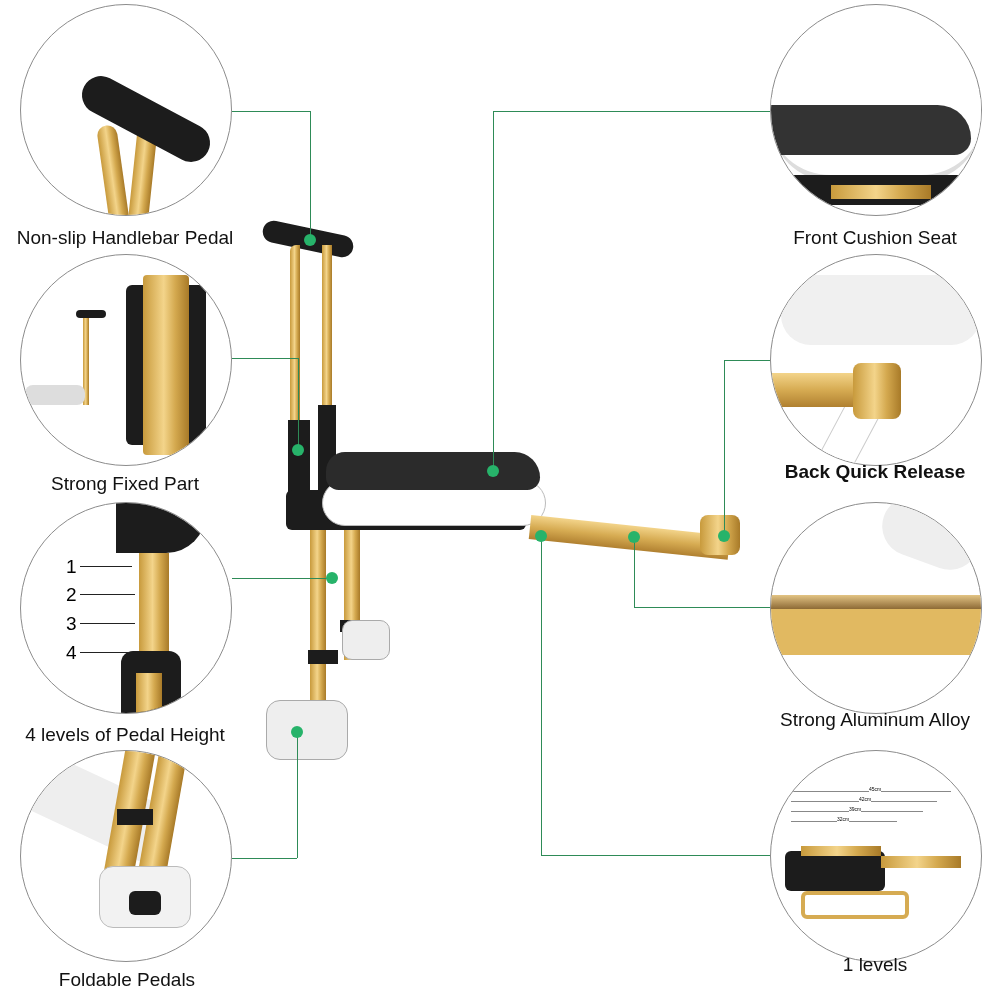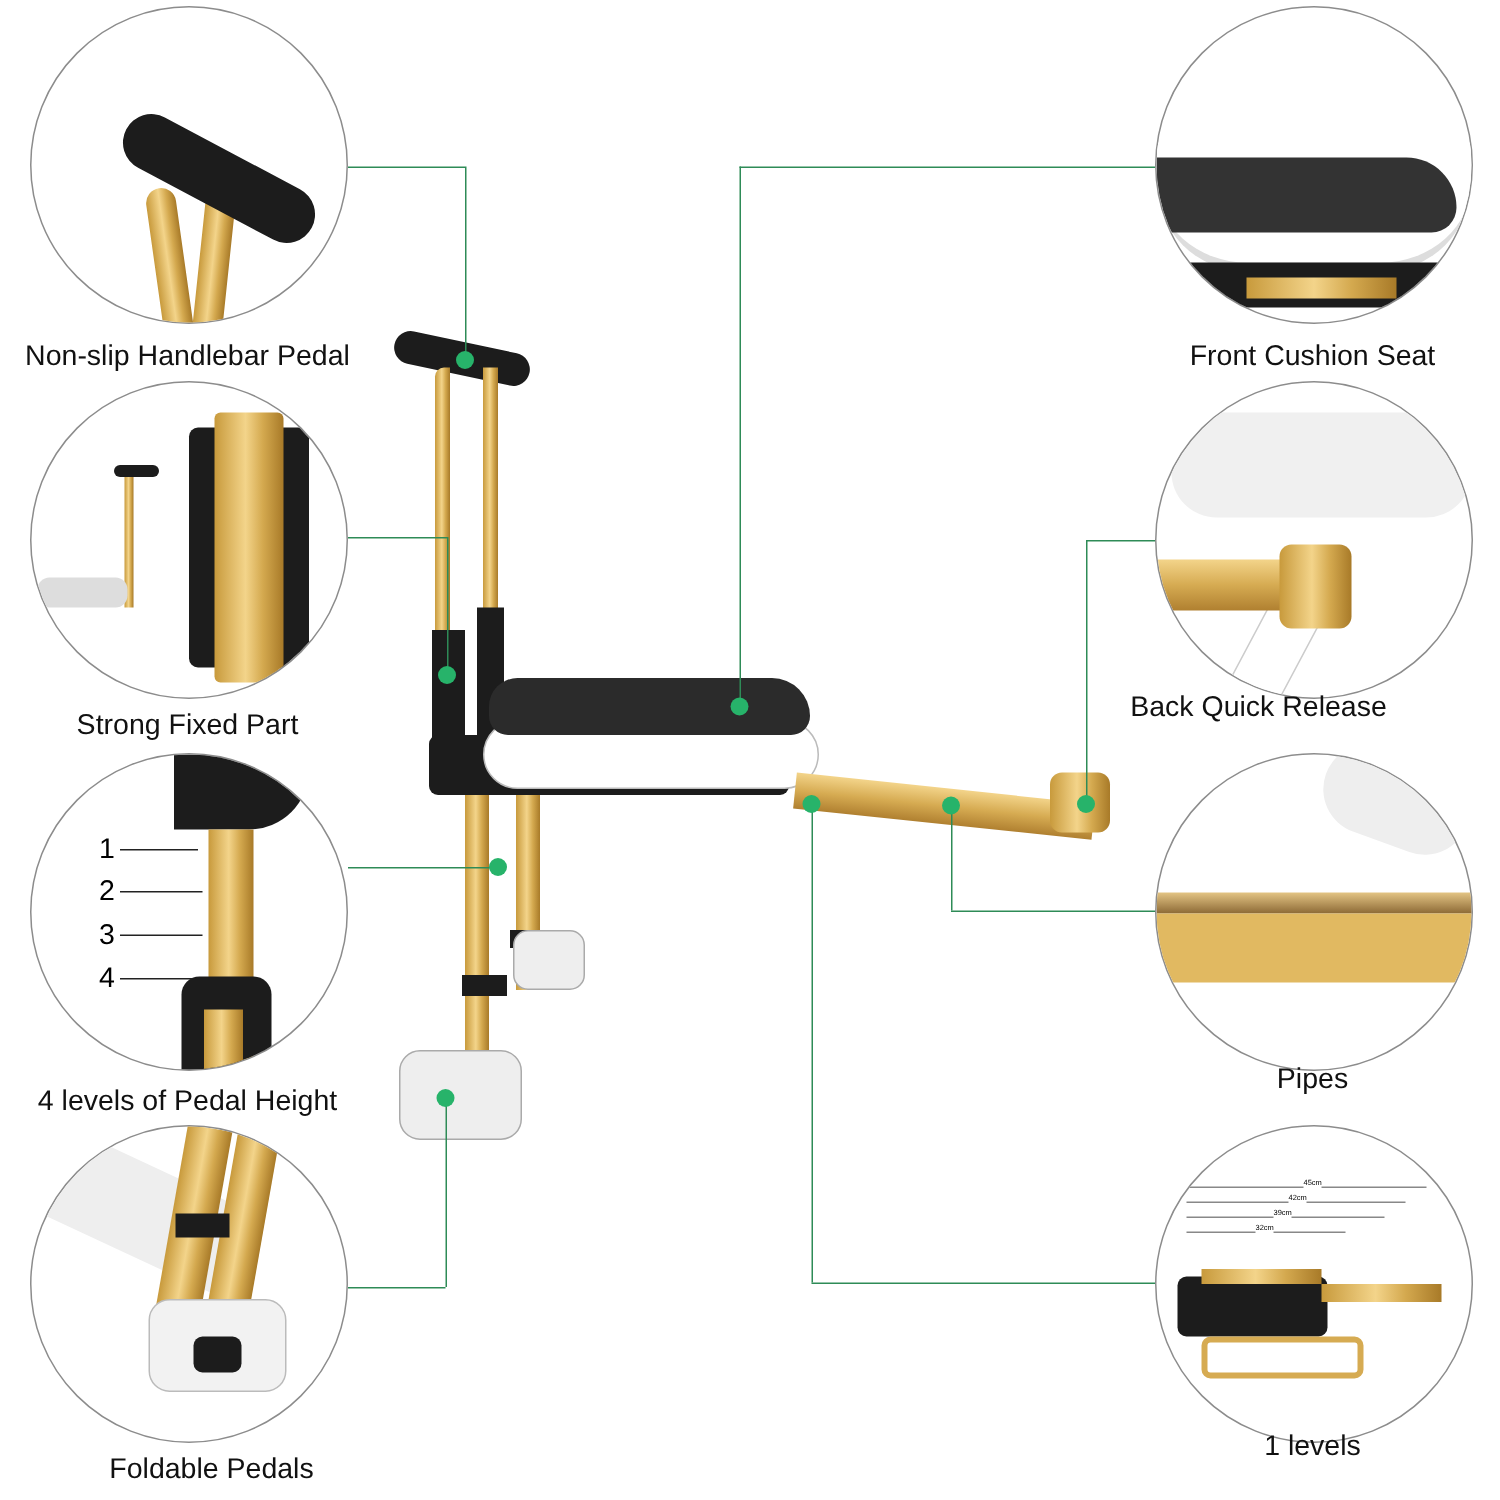--- a/index.html
+++ b/index.html
@@ -49,47 +49,47 @@
 <div class="label" style="left:0;top:723px;width:250px;">4 levels of Pedal Height</div>
 
 <div class="circle" style="left:20px;top:750px;width:212px;height:212px;">
   <div class="abs" style="left:-20px;top:20px;width:160px;height:60px;background:#eee;transform:rotate(25deg);"></div>
   <div class="abs gold" style="left:92px;top:0;width:30px;height:140px;transform:rotate(10deg);"></div>
   <div class="abs gold" style="left:128px;top:0;width:28px;height:120px;transform:rotate(10deg);"></div>
   <div class="abs black" style="left:96px;top:58px;width:36px;height:16px;"></div>
   <div class="abs" style="left:78px;top:115px;width:90px;height:60px;background:#f2f2f2;border:1px solid #bbb;border-radius:14px;"></div>
   <div class="abs black" style="left:108px;top:140px;width:32px;height:24px;border-radius:6px;"></div>
 </div>
-<div class="label" style="left:16px;top:968px;width:250px;">Foldable Pedals</div>
+<div class="label" style="left:2px;top:968px;width:250px;">Foldable Pedals</div>
 
 <div class="circle" style="left:770px;top:4px;width:212px;height:212px;">
   <div class="abs" style="left:0;top:90px;width:210px;height:80px;background:#fff;border-bottom:6px solid #ddd;border-radius:0 0 60px 60px;"></div>
   <div class="abs" style="left:0;top:100px;width:200px;height:50px;background:#333;border-radius:0 40px 20px 0;"></div>
   <div class="abs black" style="left:10px;top:170px;width:180px;height:30px;"></div>
   <div class="abs gold" style="left:60px;top:180px;width:100px;height:14px;"></div>
 </div>
 <div class="label" style="left:760px;top:226px;width:230px;">Front Cushion Seat</div>
 
 <div class="circle" style="left:770px;top:254px;width:212px;height:212px;">
   <div class="abs" style="left:10px;top:20px;width:200px;height:70px;background:#f0f0f0;border-radius:30px;"></div>
   <div class="abs" style="left:60px;top:130px;width:34px;height:100px;background:#fff;border:1px solid #ccc;transform:rotate(28deg);"></div>
   <div class="abs goldh" style="left:0;top:118px;width:110px;height:34px;"></div>
   <div class="abs gold" style="left:82px;top:108px;width:48px;height:56px;border-radius:8px;"></div>
 </div>
-<div class="label" style="left:724px;top:460px;width:230px;">
+<div class="label" style="left:760px;top:460px;width:230px;font-weight:bold;">
   <div>Back Quick Release</div>
 </div>
 
 <div class="circle" style="left:770px;top:502px;width:212px;height:212px;">
   <div class="abs" style="left:110px;top:0;width:100px;height:60px;background:#eee;border-radius:30px;transform:rotate(20deg);"></div>
   <div class="abs" style="left:0;top:92px;width:212px;height:14px;background:linear-gradient(180deg,#e3c484,#8d6a36);"></div>
   <div class="abs" style="left:0;top:106px;width:212px;height:46px;background:#e1b961;"></div>
 </div>
 <div class="label" style="left:755px;top:708px;width:240px;">
-  <div>Pipes</div>
+  <div>Strong Aluminum Alloy</div>
 </div>
 
 <div class="circle" style="left:770px;top:750px;width:212px;height:212px;">
   <div class="abs" style="left:20px;top:40px;width:160px;height:1px;background:#888;"></div>
   <div class="abs" style="left:20px;top:50px;width:146px;height:1px;background:#888;"></div>
   <div class="abs" style="left:20px;top:60px;width:132px;height:1px;background:#888;"></div>
   <div class="abs" style="left:20px;top:70px;width:106px;height:1px;background:#888;"></div>
   <div class="abs" style="left:98px;top:35px;font-size:5px;background:#fff;">45cm</div>
   <div class="abs" style="left:88px;top:45px;font-size:5px;background:#fff;">42cm</div>
   <div class="abs" style="left:78px;top:55px;font-size:5px;background:#fff;">39cm</div>

